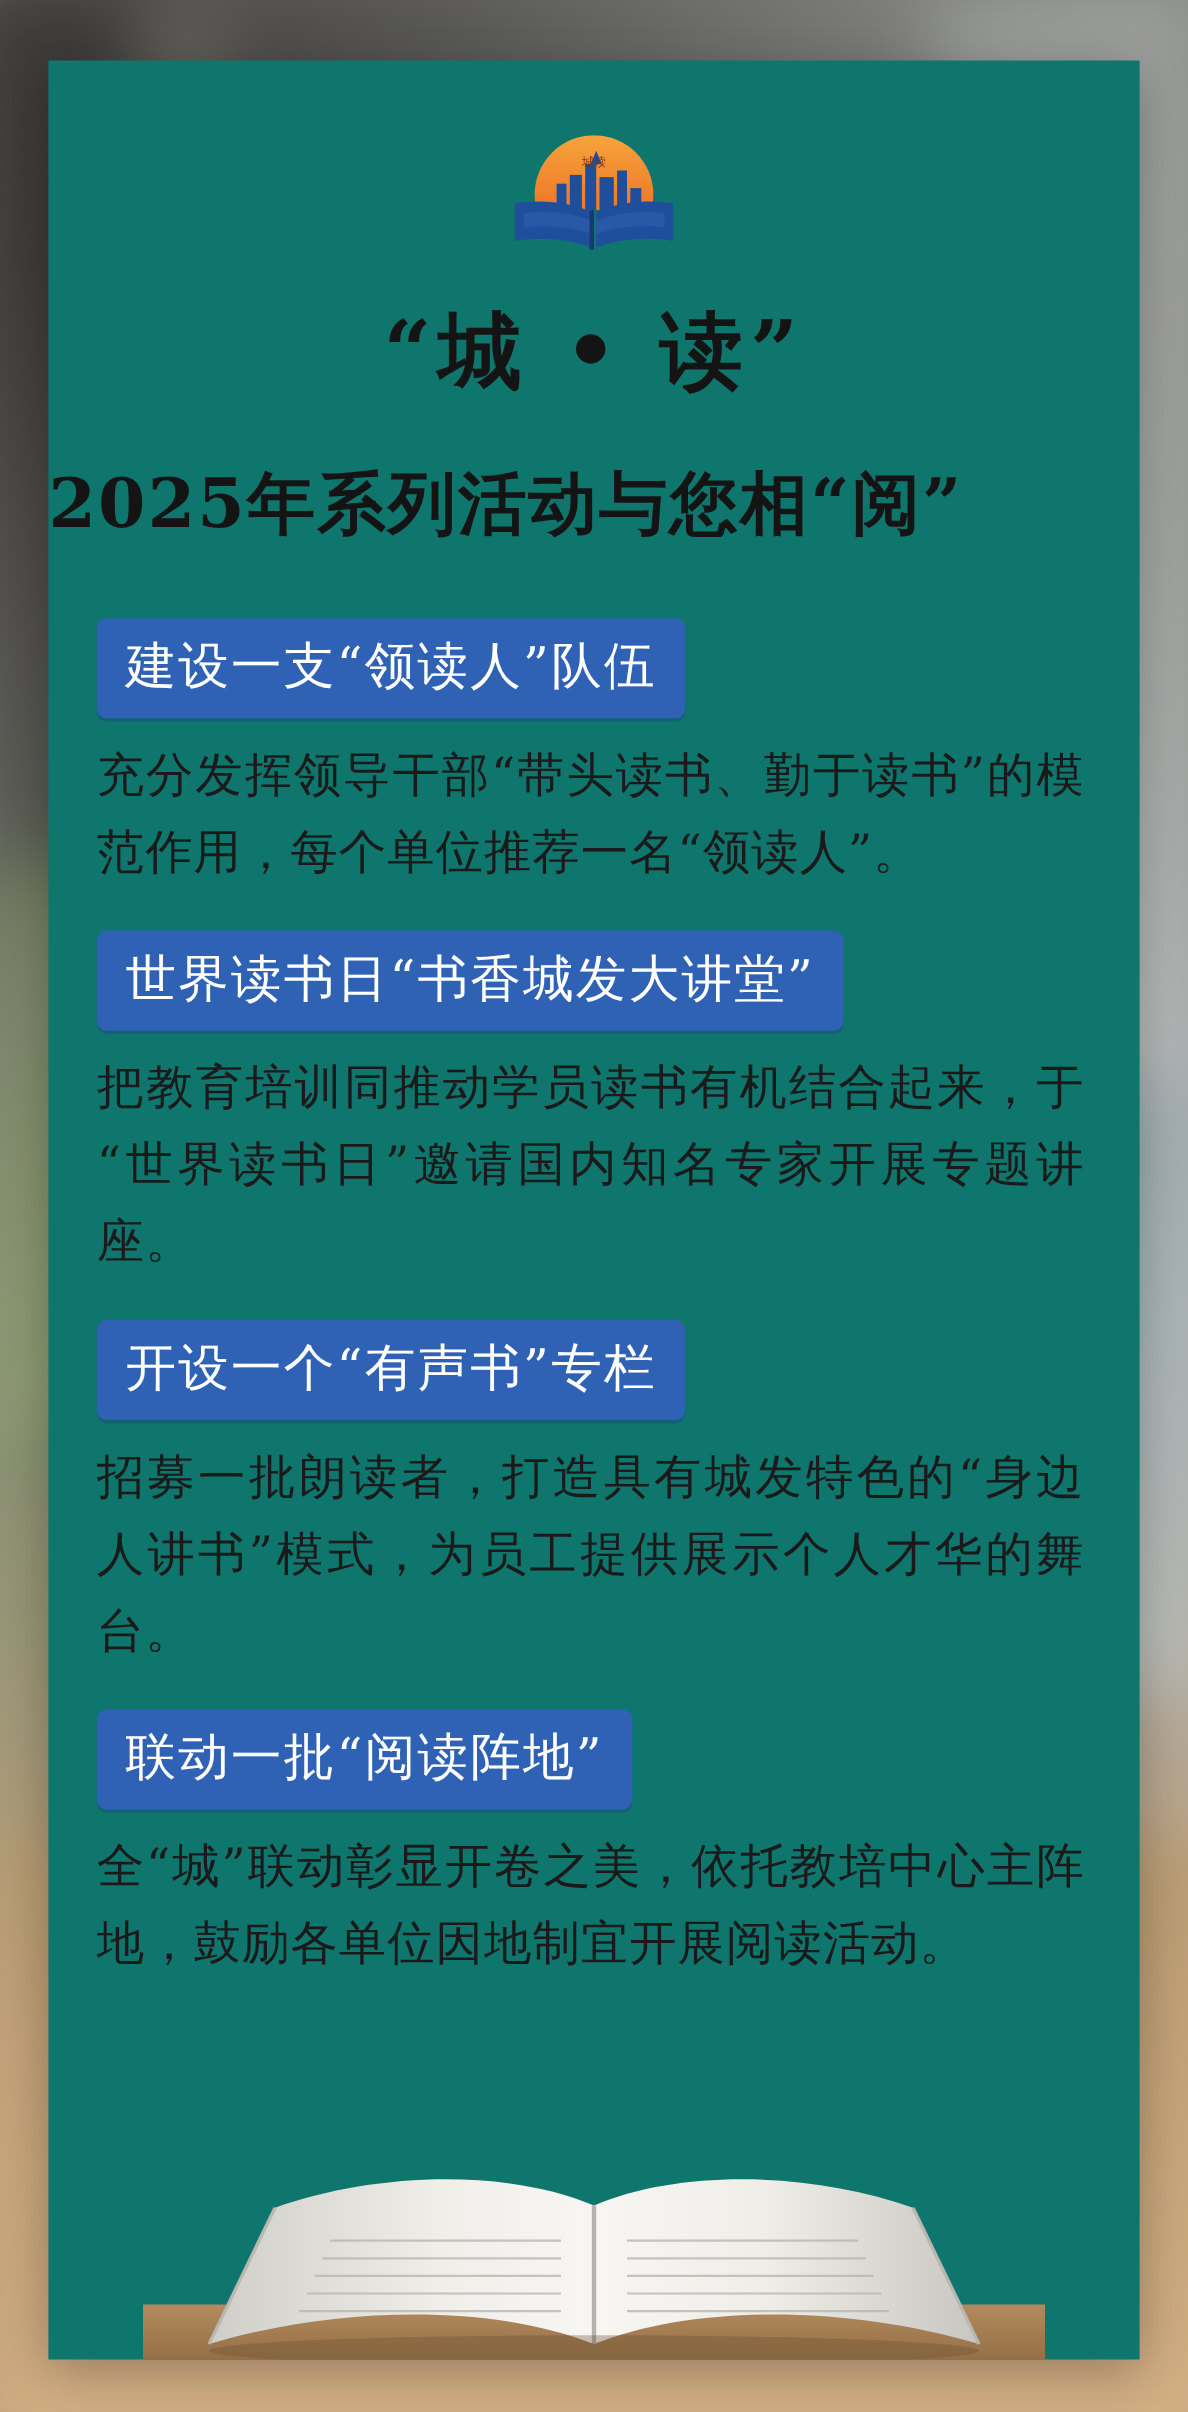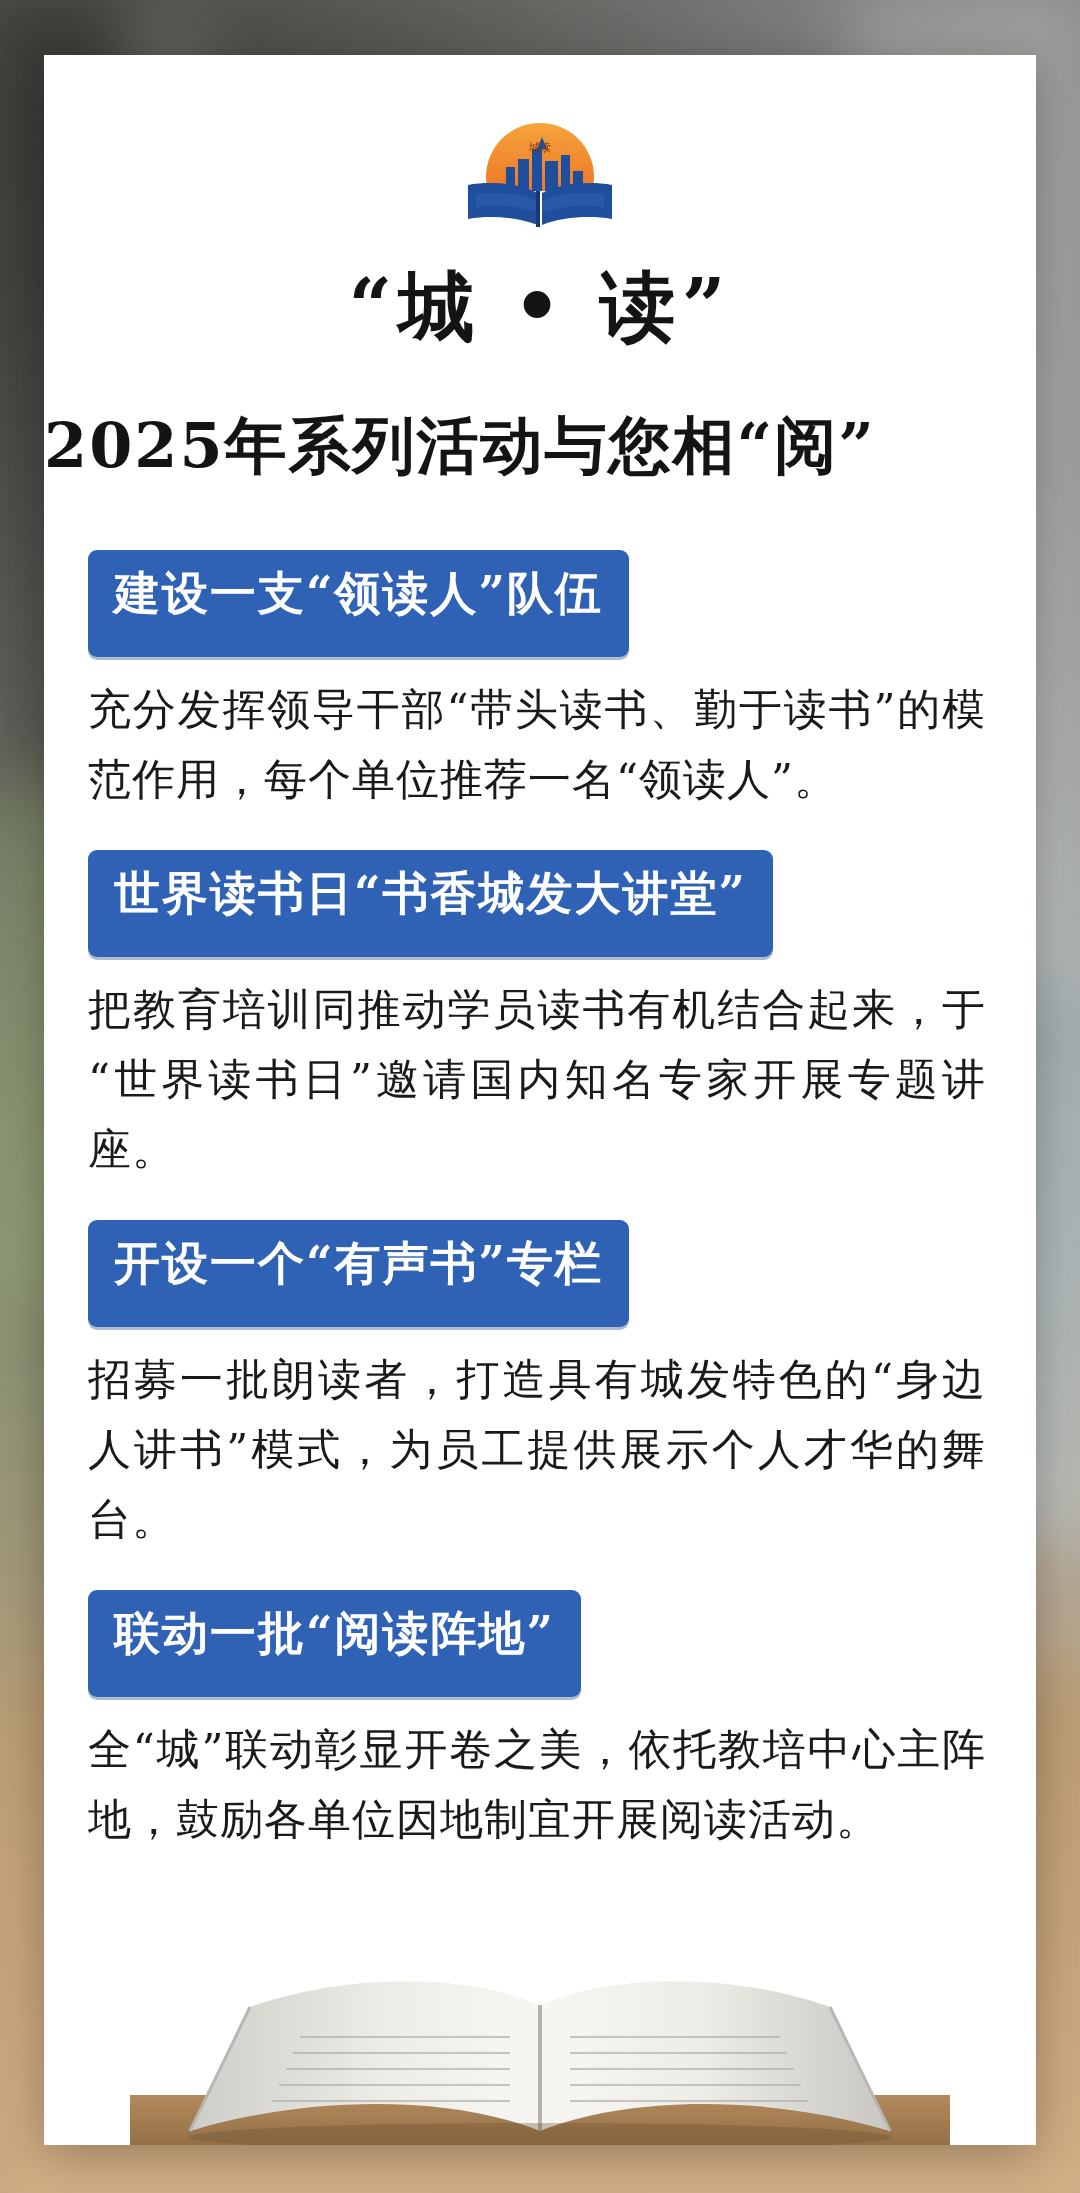--- a/index.html
+++ b/index.html
@@ -44,36 +44,36 @@
   .streak-5 { right: -10px; top: 980px; width: 220px; height: 560px; background: linear-gradient(180deg,#9fb0b6,#c4cfd2); }
   .streak-6 { left: 0; bottom: -40px; width: 1120px; height: 560px; background: linear-gradient(180deg,#b99a6f,#d7b389); opacity: .85; }
 
   
   .card {
     position: absolute;
     left: 44px;
     top: 55px;
     width: 992px;
     height: 2090px;
-    background: #ffffff;
+    background: #0f766e;
     box-shadow: 0 10px 44px rgba(0,0,0,0.28);
     overflow: hidden;
   }
 
   
   .logo {
     margin: 60px auto 0;
     width: 260px;
     height: 120px;
     position: relative;
   }
 
   
   .title-main {
-    margin: 22px 0 0;
+    margin: 34px 0 0;
     text-align: center;
     font-size: 76px;
     font-weight: 700;
     letter-spacing: 6px;
     color: #141414;
     font-family: "DejaVu Serif", "Liberation Serif", serif;
   }
   .title-sub {
     margin: 44px 0 0;
     font-size: 62px;
@@ -89,23 +89,23 @@
     padding: 0 46px 0 44px;
   }
   .section { margin-bottom: 36px; }
   .section:last-child { margin-bottom: 0; }
 
   .sec-head {
     display: inline-block;
     background: #2f62b5;
     color: #ffffff;
     font-size: 46px;
-    font-weight: 700;
+    font-weight: 400;
     letter-spacing: 2px;
-    padding: 13px 26px 32px;
+    padding: 13px 26px 16px;
     border-radius: 9px;
     box-shadow: 0 3px 0 rgba(24,62,126,0.35);
     font-family: "DejaVu Serif", "Liberation Serif", serif;
   }
   .sec-body {
     margin: 18px 4px 0 0;
     font-size: 43px;
     line-height: 1.62;
     color: #1a1a1a;
     text-align: justify;

